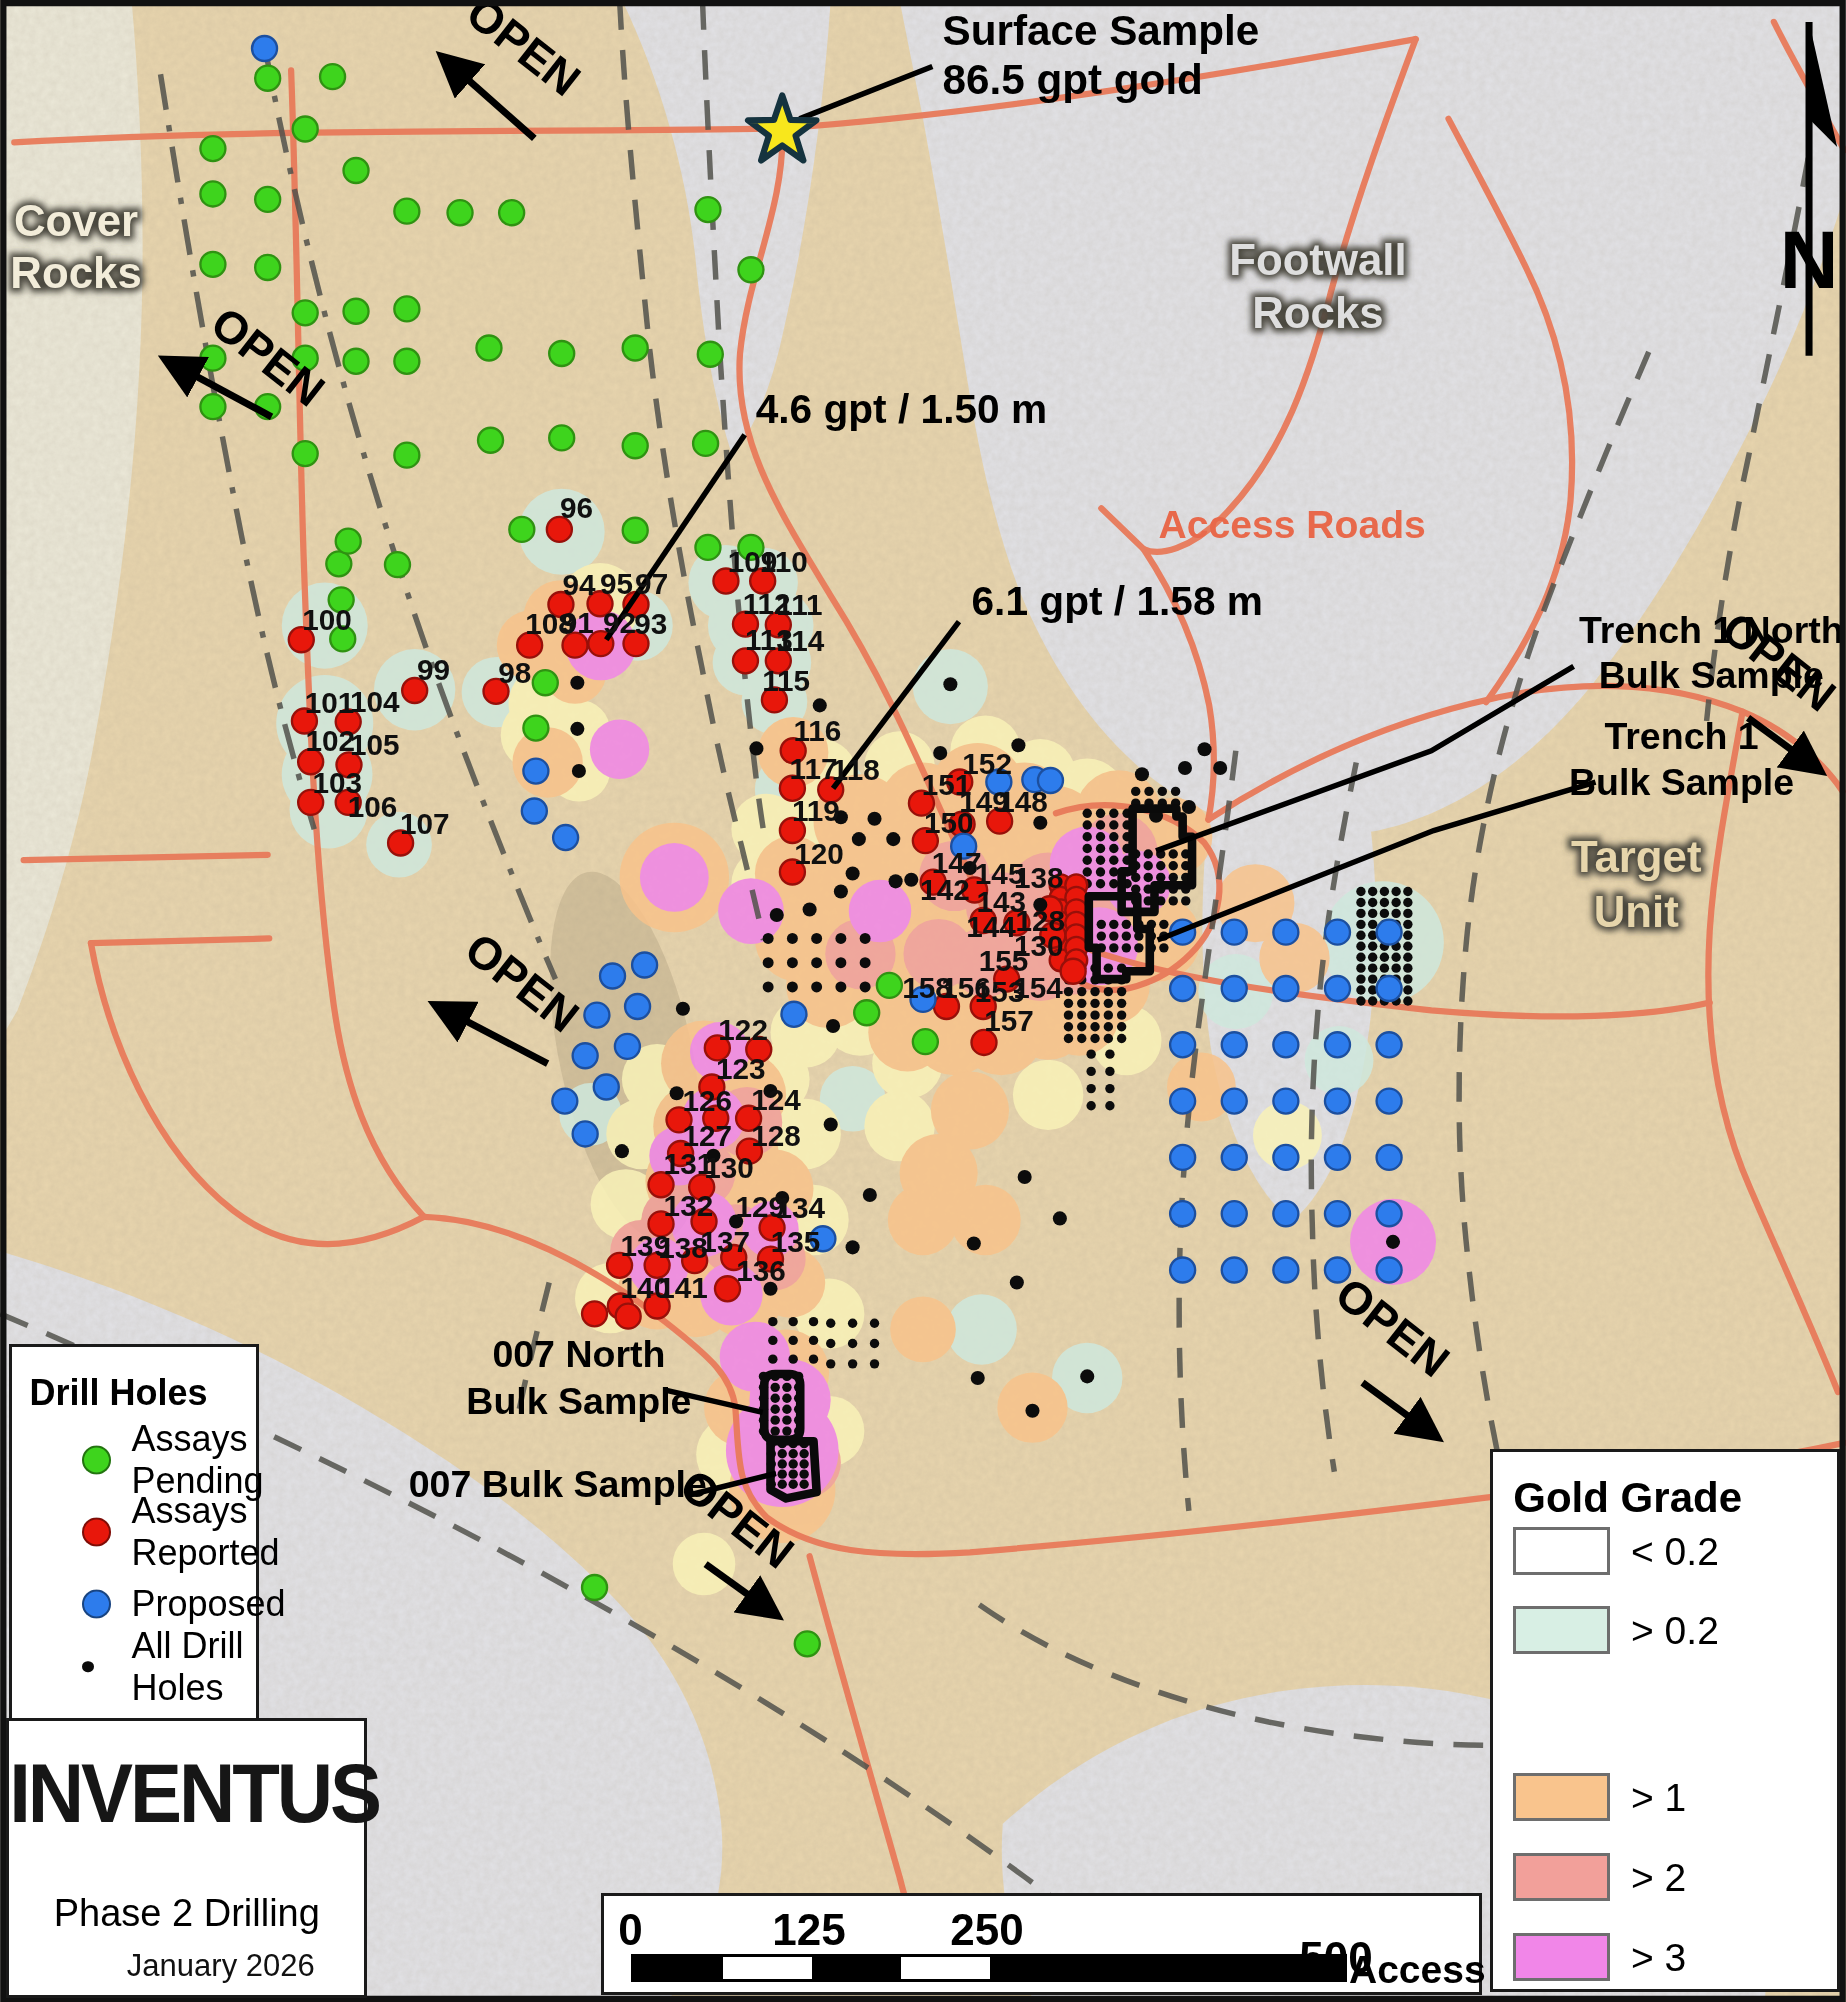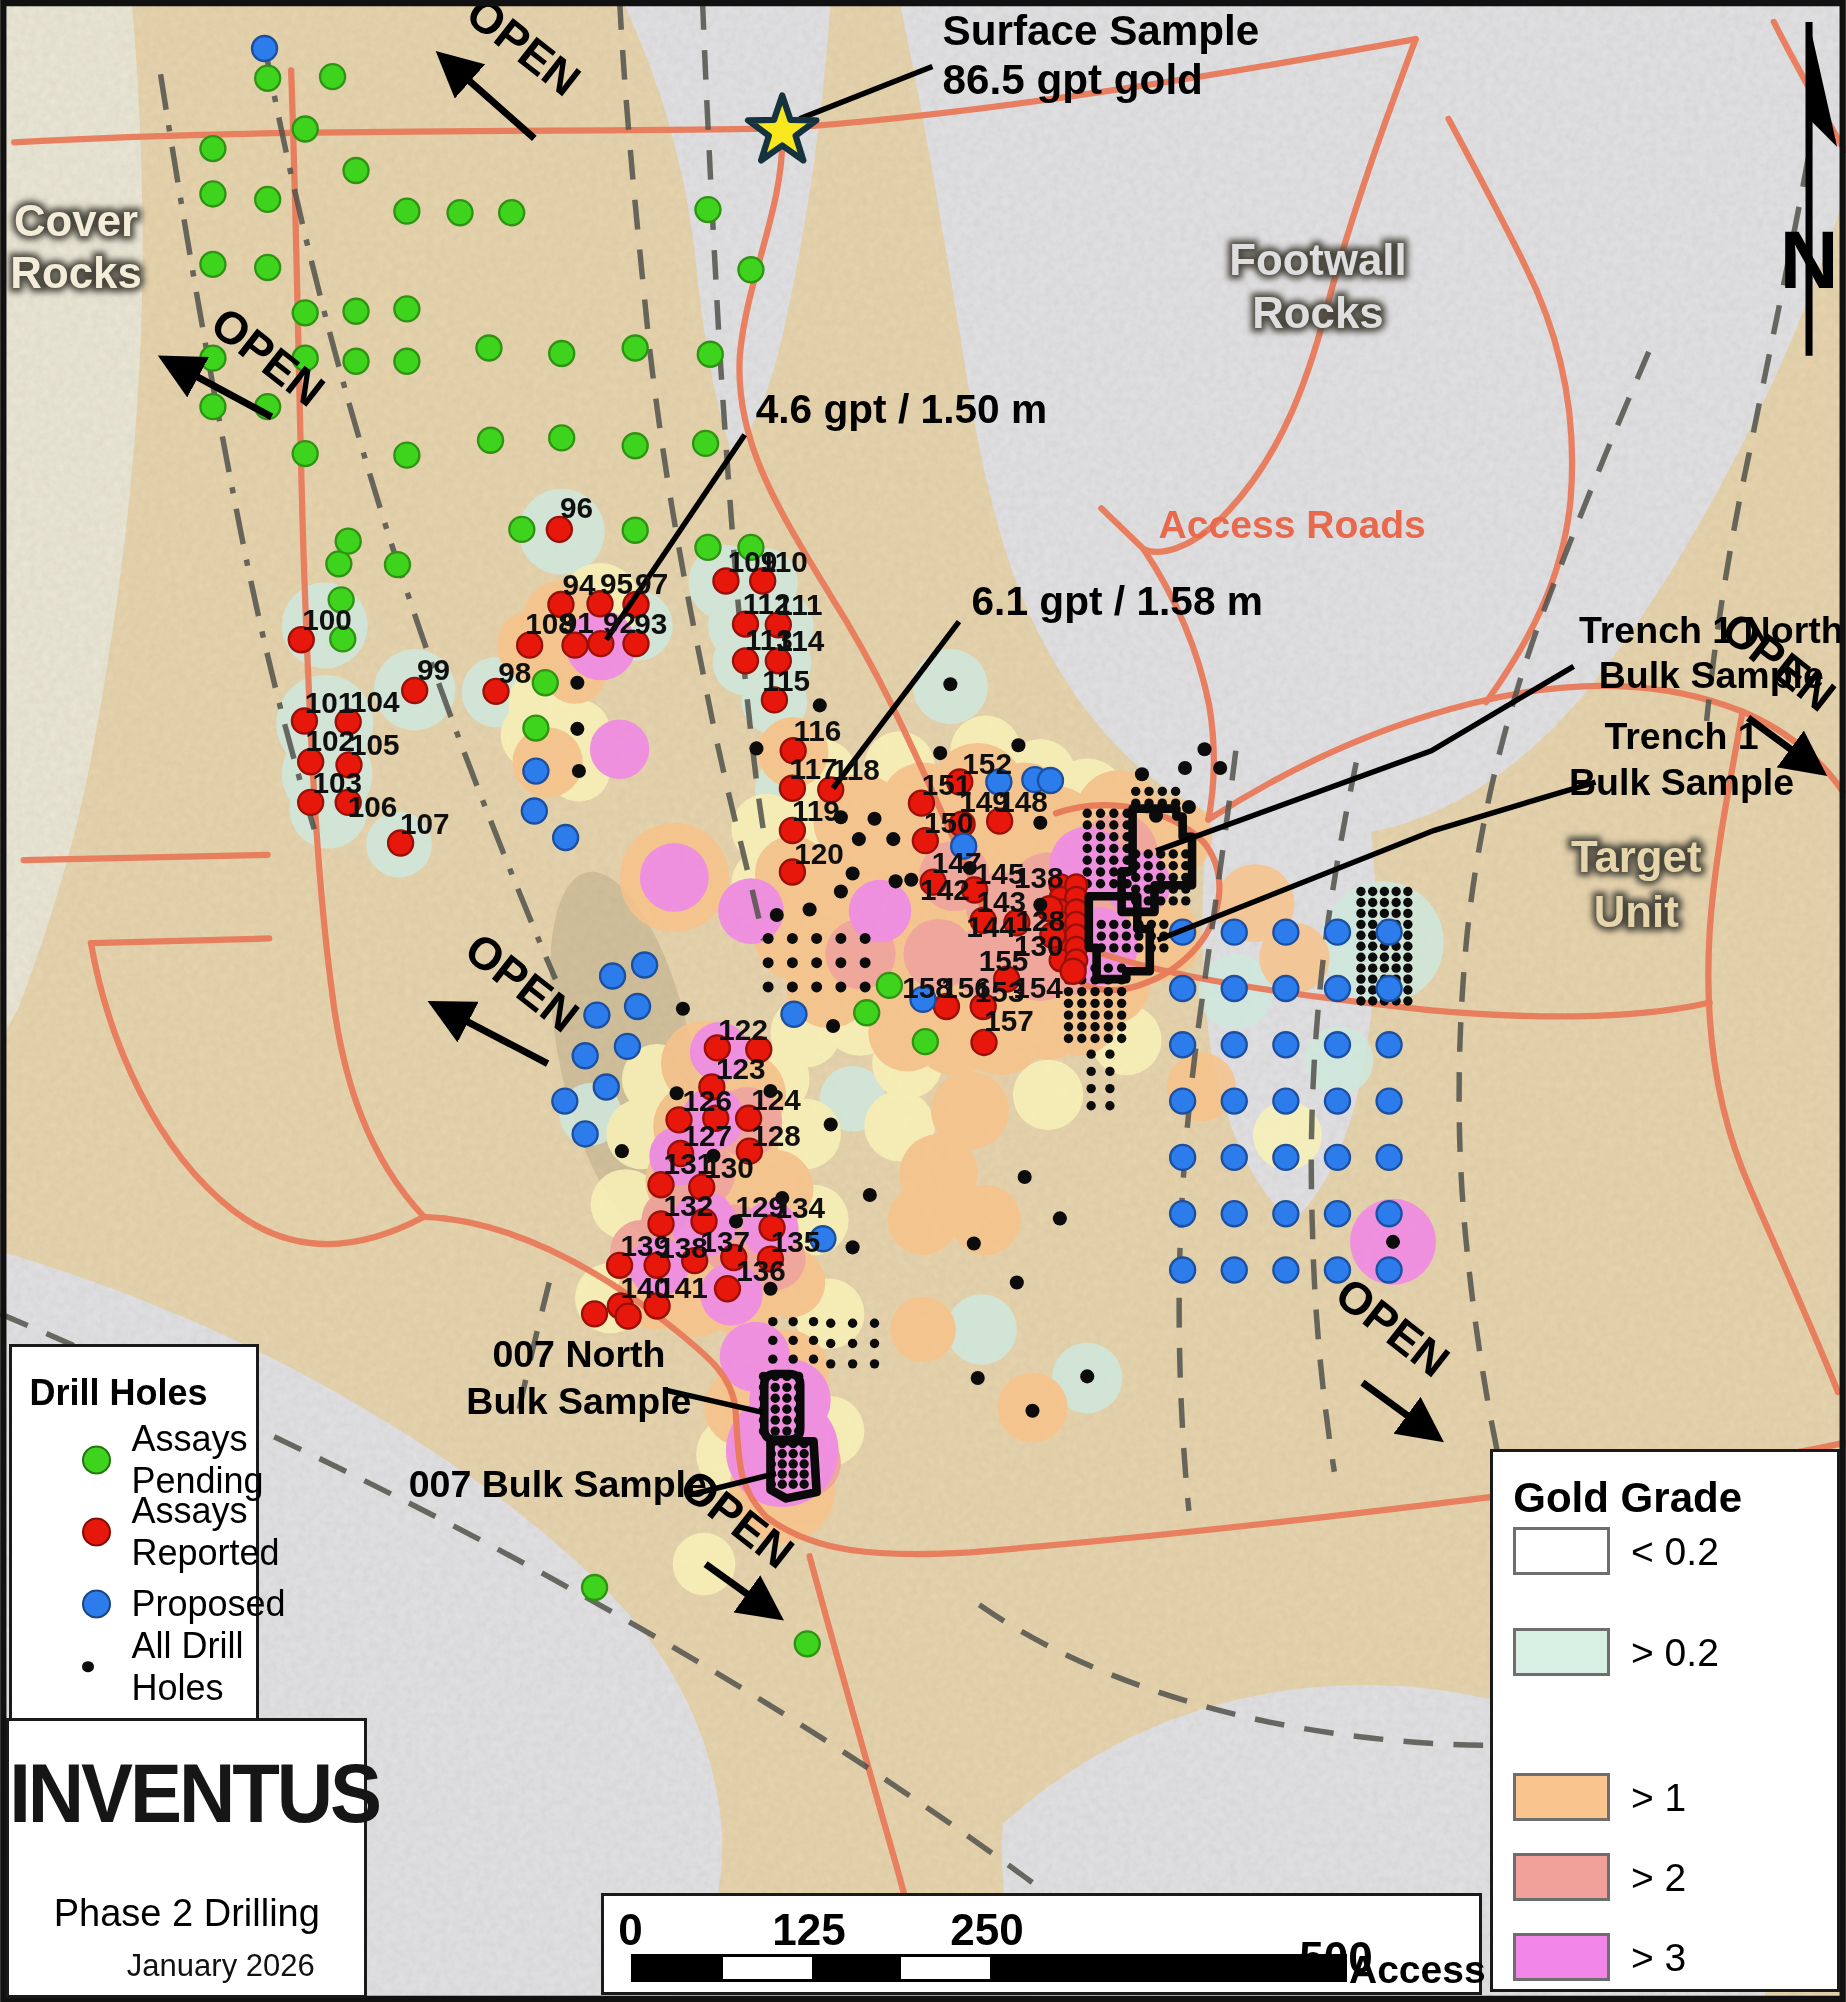--- a/index.html
+++ b/index.html
@@ -919,21 +919,21 @@
       </div>
     <span id="metres">Access</span>
   </div>
 
   <div class="box" id="gold">
     <div class="g-title">Gold Grade (gpt)</div>
     <div class="g-row" style="top:75px;">
       <span class="g-swatch" style="background: rgb(255, 255, 255);"></span>
       <span class="g-label">&lt; 0.2</span>
     </div>
-    <div class="g-row" style="top:176px;padding-left:8px;">
+    <div class="g-row" style="top:154px;padding-left:8px;">
       <span class="g-swatch" style="background: rgb(216, 239, 228);"></span>
       <span class="g-label">&gt; 0.2</span>
     </div>
     <div class="g-row" style="top:321px;">
       <span class="g-swatch" style="background: rgb(249, 196, 141);"></span>
       <span class="g-label">&gt; 1</span>
     </div>
     <div class="g-row" style="top:401px;">
       <span class="g-swatch" style="background: rgb(242, 160, 154);"></span>
       <span class="g-label">&gt; 2</span>

